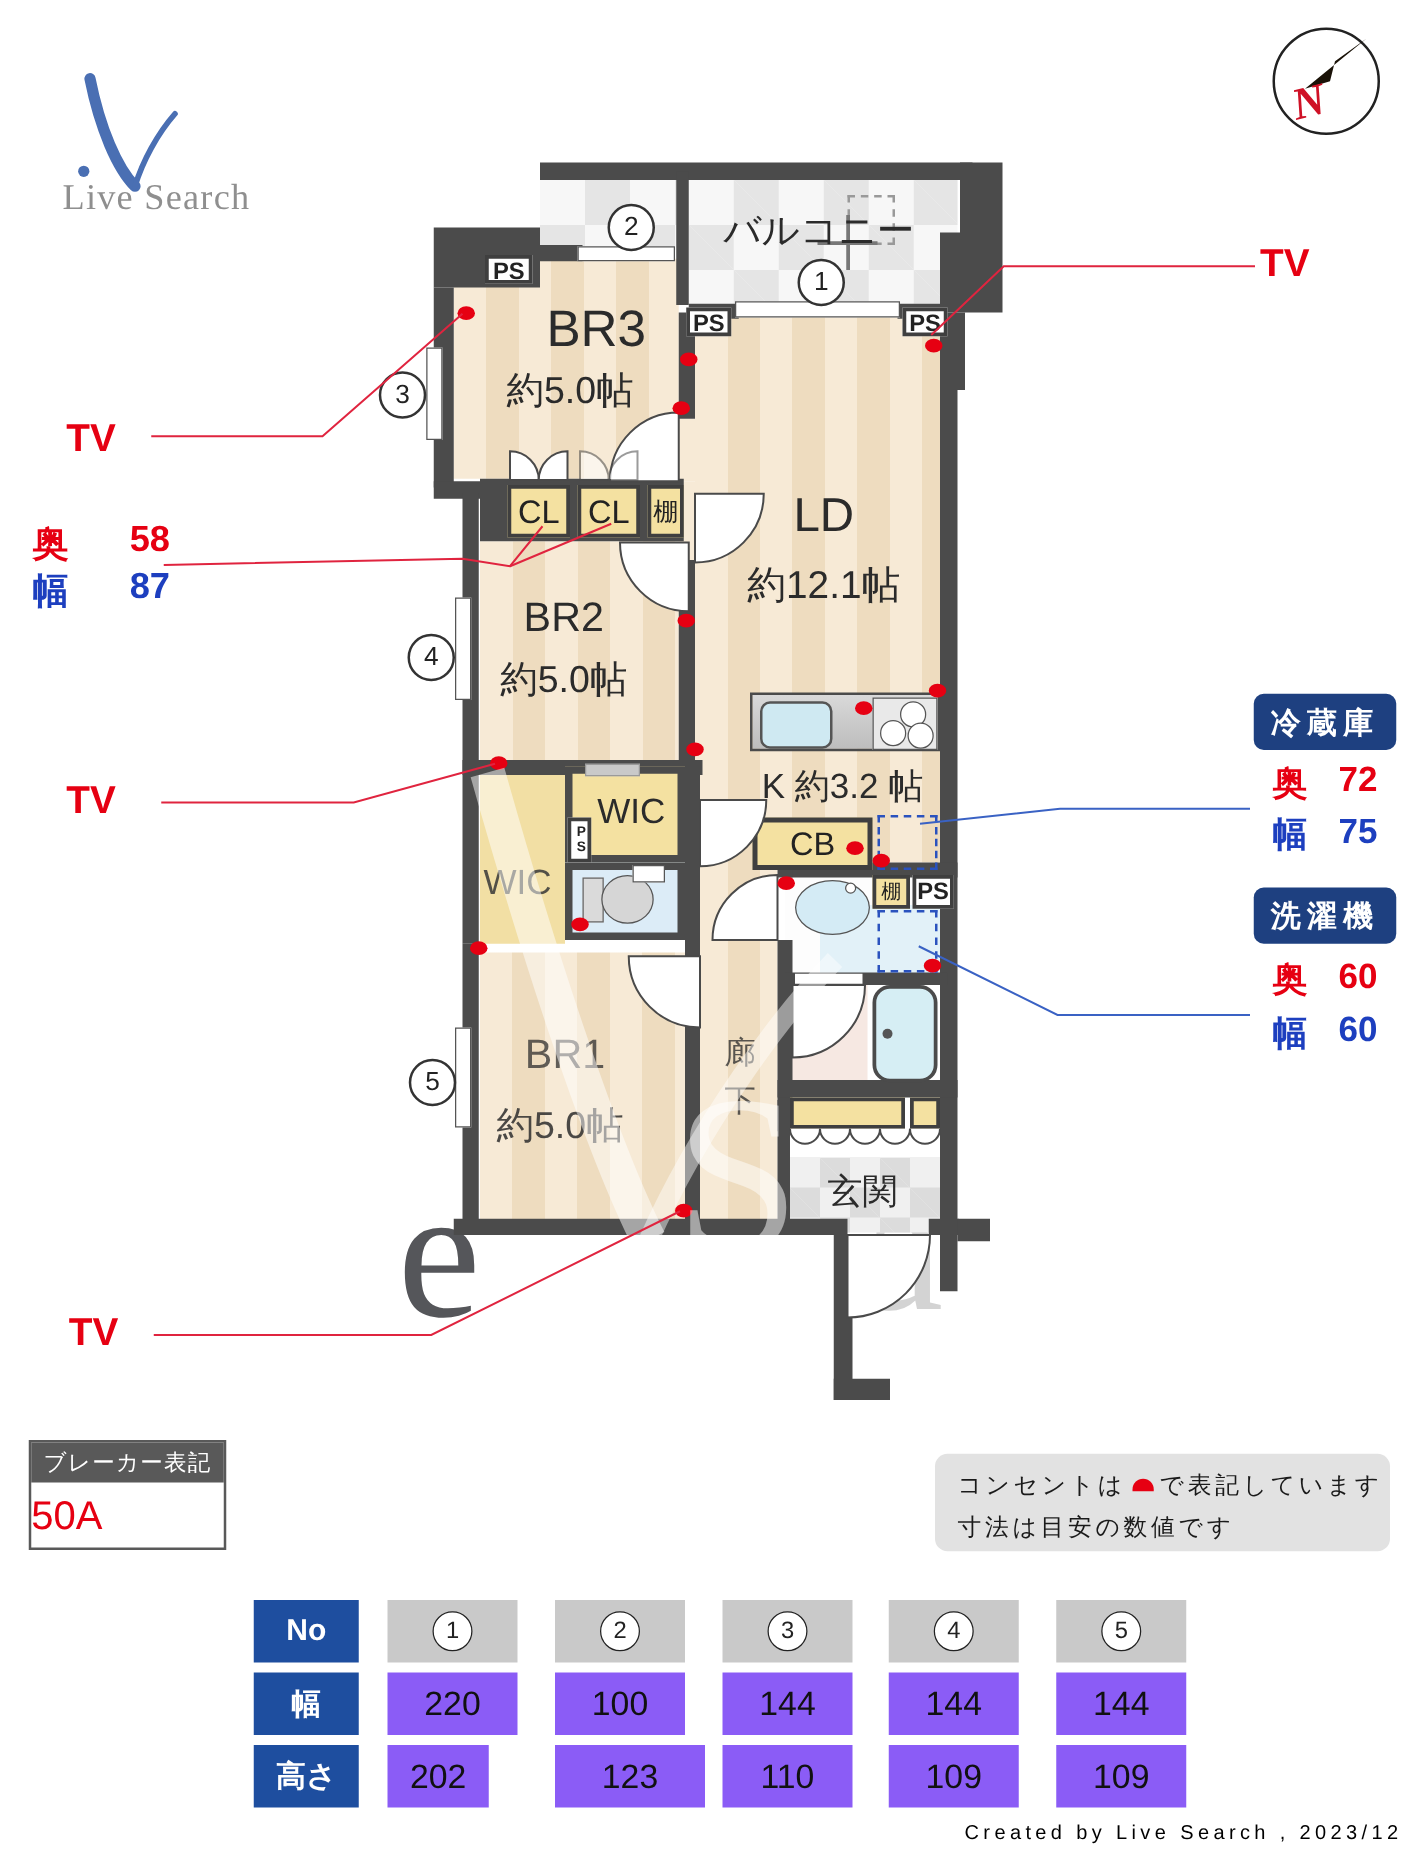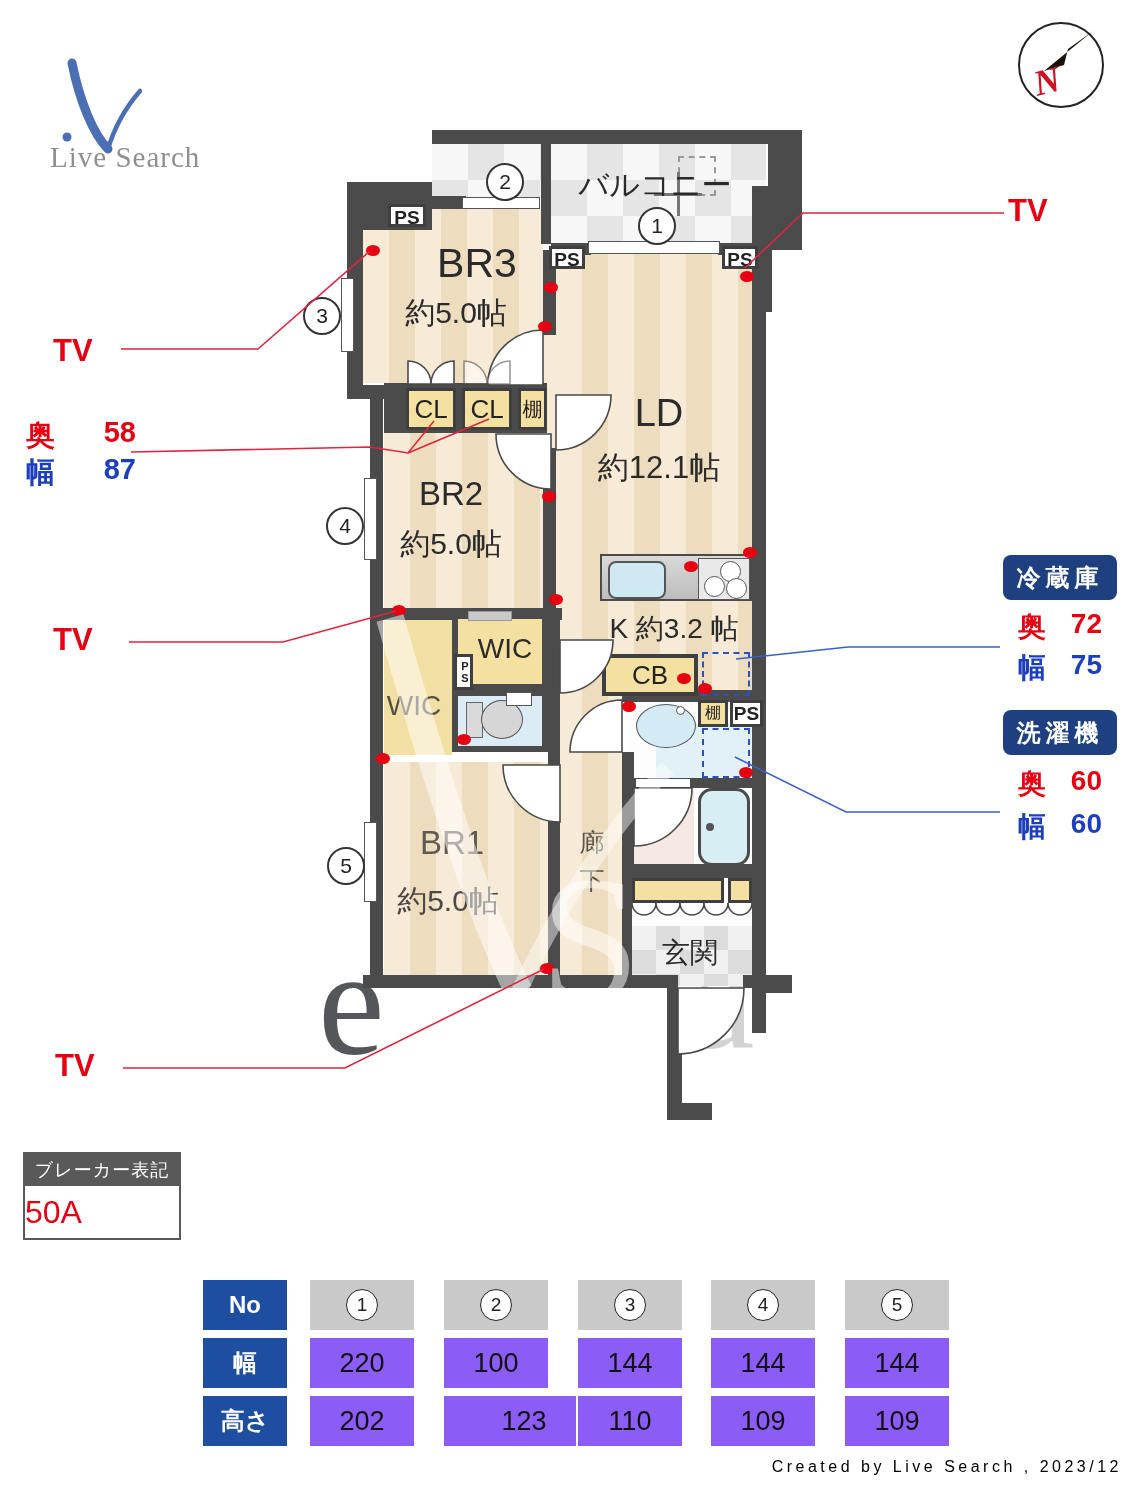--- a/index.html
+++ b/index.html
@@ -317,20 +317,28 @@
 
   <div class="abs" style="left:23px;top:1152px;width:158px;height:88px;border:2px solid #595959;box-sizing:border-box;z-index:5;background:#fff;">
     <div style="height:32px;background:#595959;color:#fff;display:flex;align-items:center;justify-content:center;font-size:18px;letter-spacing:1px;">
       <span>ブレーカー表記</span>
     </div>
     <div style="height:52px;display:flex;align-items:center;justify-content:flex-start;">
       <span style="color:#e60012;font-size:32px;font-weight:500;">50A</span>
     </div>
   </div>
 
+  <div class="abs" style="left:748px;top:1163px;width:364px;height:78px;background:#e2e2e2;border-radius:10px;z-index:5;padding:12px 0 0 18px;box-sizing:border-box;font-size:19px;letter-spacing:3px;color:#1a1a1a;">
+    <div style="display:flex;align-items:center;">
+      <span>コンセントは</span>
+      <span style="display:inline-block;width:17px;height:10px;background:#e60012;border-radius:9px 9px 0 0;margin:0 5px;"></span>
+      <span>で表記しています</span>
+    </div>
+    <div style="margin-top:8px;">寸法は目安の数値です</div>
+  </div>
 
 
   <div class="tc-l" style="left:203px;top:1280px;width:84px;height:50px;">
       <span>No</span>
     </div>
   <div class="tc-l" style="left:203px;top:1338px;width:84px;height:50px;">
       <span>幅</span>
     </div>
   <div class="tc-l" style="left:203px;top:1396px;width:84px;height:50px;">
       <span>高さ</span>
@@ -371,24 +379,24 @@
   <div class="tc-v" style="left:578px;top:1338px;width:104px;height:50px;">
       <span>144</span>
     </div>
   <div class="tc-v" style="left:711px;top:1338px;width:104px;height:50px;">
       <span>144</span>
     </div>
   <div class="tc-v" style="left:845px;top:1338px;width:104px;height:50px;">
       <span>144</span>
     </div>
 
-  <div class="tc-v" style="left:310px;top:1396px;width:104px;height:50px;">
+  <div class="tc-v" style="left:310px;top:1396px;width:81px;height:50px;">
       <span>202</span>
     </div>
-  <div class="tc-v" style="left:444px;top:1396px;width:104px;height:50px;padding-left:28px;">
+  <div class="tc-v" style="left:444px;top:1396px;width:120px;height:50px;">
       <span>123</span>
     </div>
   <div class="tc-v" style="left:578px;top:1396px;width:104px;height:50px;">
       <span>110</span>
     </div>
   <div class="tc-v" style="left:711px;top:1396px;width:104px;height:50px;">
       <span>109</span>
     </div>
   <div class="tc-v" style="left:845px;top:1396px;width:104px;height:50px;">
       <span>109</span>

